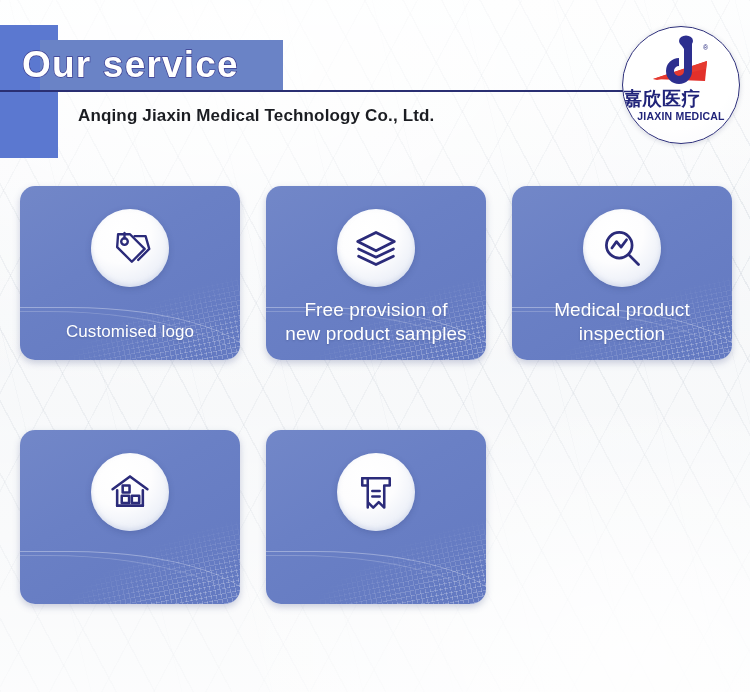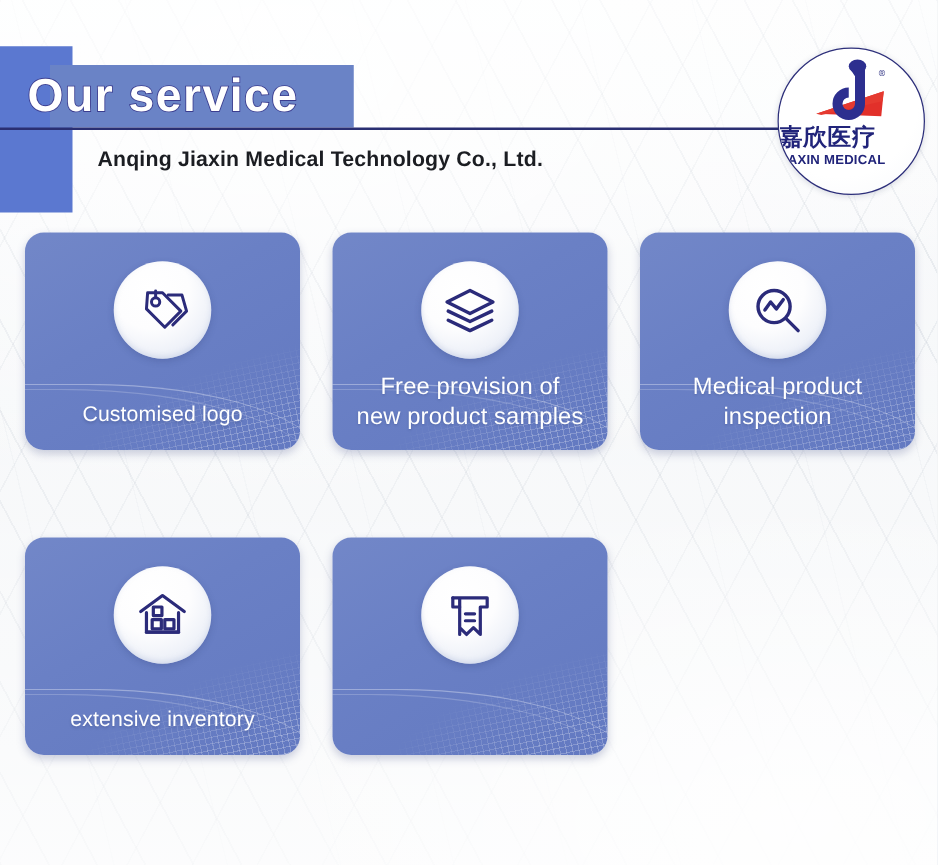--- a/index.html
+++ b/index.html
@@ -37,21 +37,21 @@
     position: absolute;
     inset: 0;
     pointer-events: none;
     background:
       radial-gradient(115% 70% at 30% 8%, rgba(255,255,255,0.88) 0%, rgba(255,255,255,0.30) 48%, rgba(255,255,255,0.0) 75%),
       radial-gradient(90% 55% at 85% 95%, rgba(255,255,255,0.80) 0%, rgba(255,255,255,0.0) 70%),
       linear-gradient(180deg, rgba(255,255,255,0.55) 0%, rgba(255,255,255,0.15) 30%, rgba(255,255,255,0.55) 72%, rgba(255,255,255,0.82) 100%);
   }
 
   
-  .header { position: absolute; left: 0; top: 0; width: 750px; height: 170px; margin-top: 12px; }
+  .header { position: absolute; left: 0; top: 0; width: 750px; height: 170px; }
 
   .hdr-block {
     position: absolute;
     left: 0; top: 25px;
     width: 58px; height: 133px;
     background: #5b78d0;
   }
   .hdr-band {
     position: absolute;
     left: 40px; top: 40px;
@@ -102,20 +102,21 @@
     position: absolute; left: 0; top: 60px; width: 116px;
     font-family: "DejaVu Sans", sans-serif;
     font-size: 19px;
     font-weight: bold;
     color: #21247a;
     letter-spacing: 0.5px;
     line-height: 22px;
   }
   .logo-en {
     position: absolute; left: -2px; top: 83px; width: 120px;
+    text-align: center;
     font-size: 10.5px;
     font-weight: bold;
     color: #21247a;
     letter-spacing: 0.2px;
     white-space: nowrap;
     overflow: hidden;
   }
   .logo-reg {
     position: absolute; left: 80px; top: 17px;
     font-size: 7px; color: #21247a;
@@ -289,21 +290,20 @@
       <div class="icon-circle">
         <svg width="44" height="44" viewBox="0 0 48 48" fill="none" stroke="#2b2b7a" stroke-width="2.8" stroke-linejoin="round" stroke-linecap="round">
           <path d="M5 21 L24 7 L43 21"></path>
           <path d="M10 22 L10 39 L38 39 L38 22"></path>
           <path d="M10 39 L38 39"></path>
           <rect x="16" y="17" width="7.5" height="7.5"></rect>
           <rect x="15" y="28" width="8" height="8"></rect>
           <rect x="26" y="28" width="8" height="8"></rect>
         </svg>
       </div>
-      <div class="card-label">extensive inventory</div>
     </div>
 
     <div class="card">
       <div class="card-mesh"></div>
       <div class="card-wave"></div>
       <div class="card-wave2"></div>
       <div class="icon-circle">
         <svg width="44" height="44" viewBox="0 0 48 48" fill="none" stroke="#2b2b7a" stroke-width="2.8" stroke-linejoin="round" stroke-linecap="round">
           <path d="M9 9 L39 9 L39 17 L33 17 L33 41 L27 35 L21 41 L15 35 L15 41 L15 9"></path>
           <path d="M9 9 L9 17 L15 17"></path>

